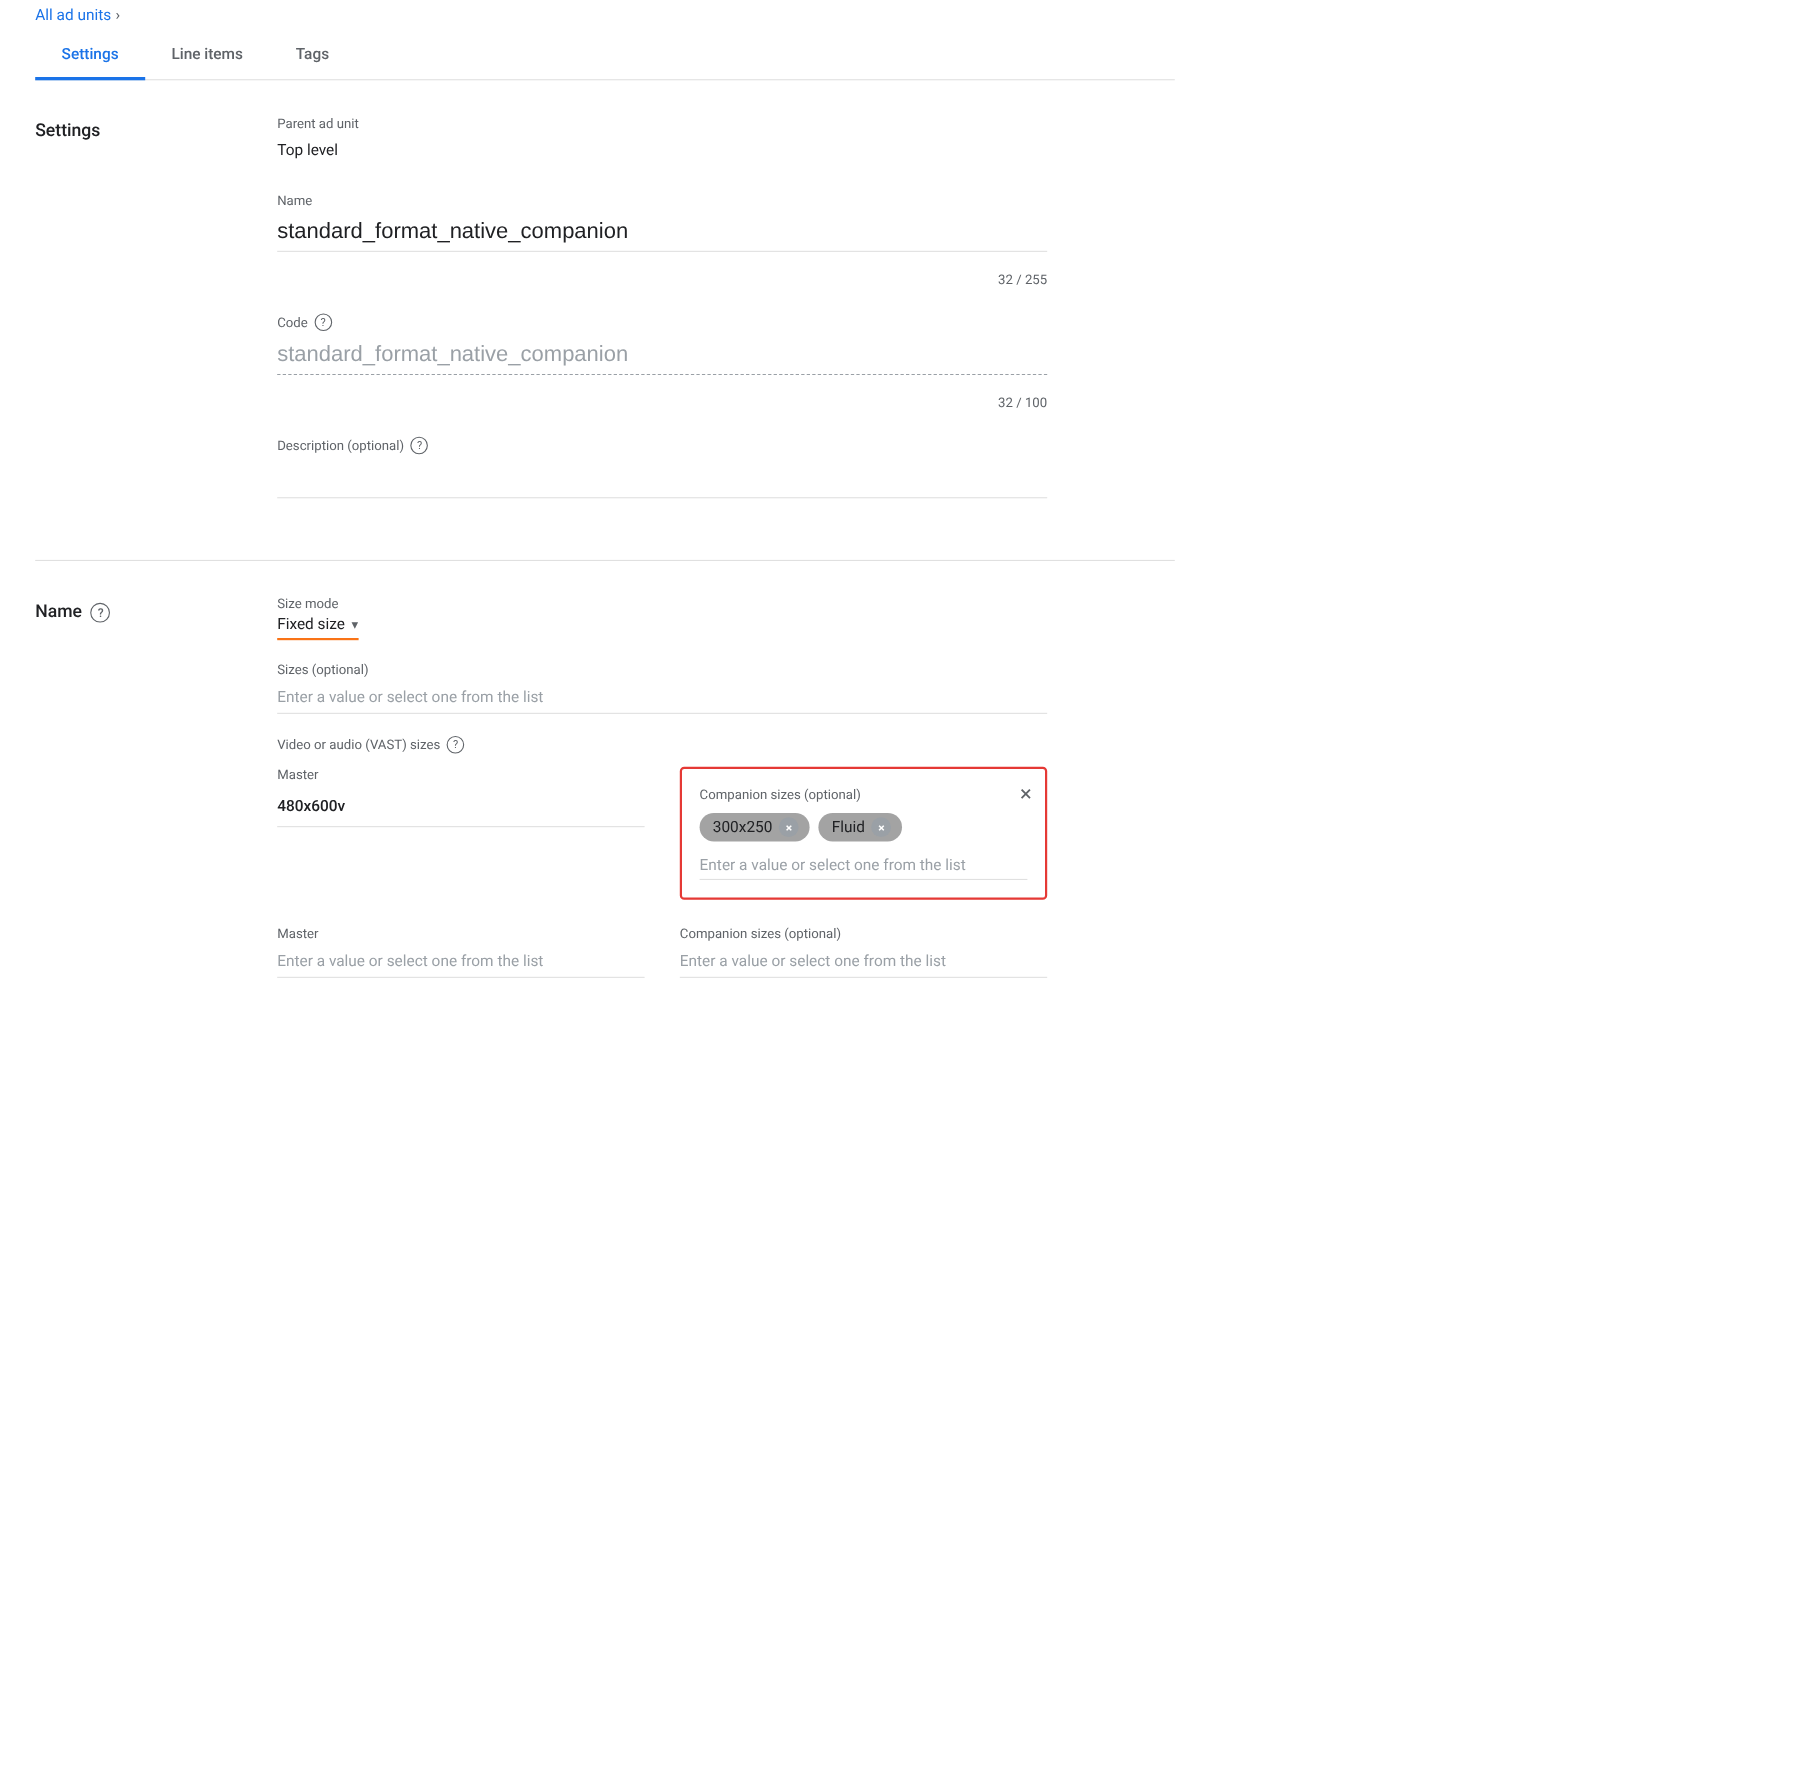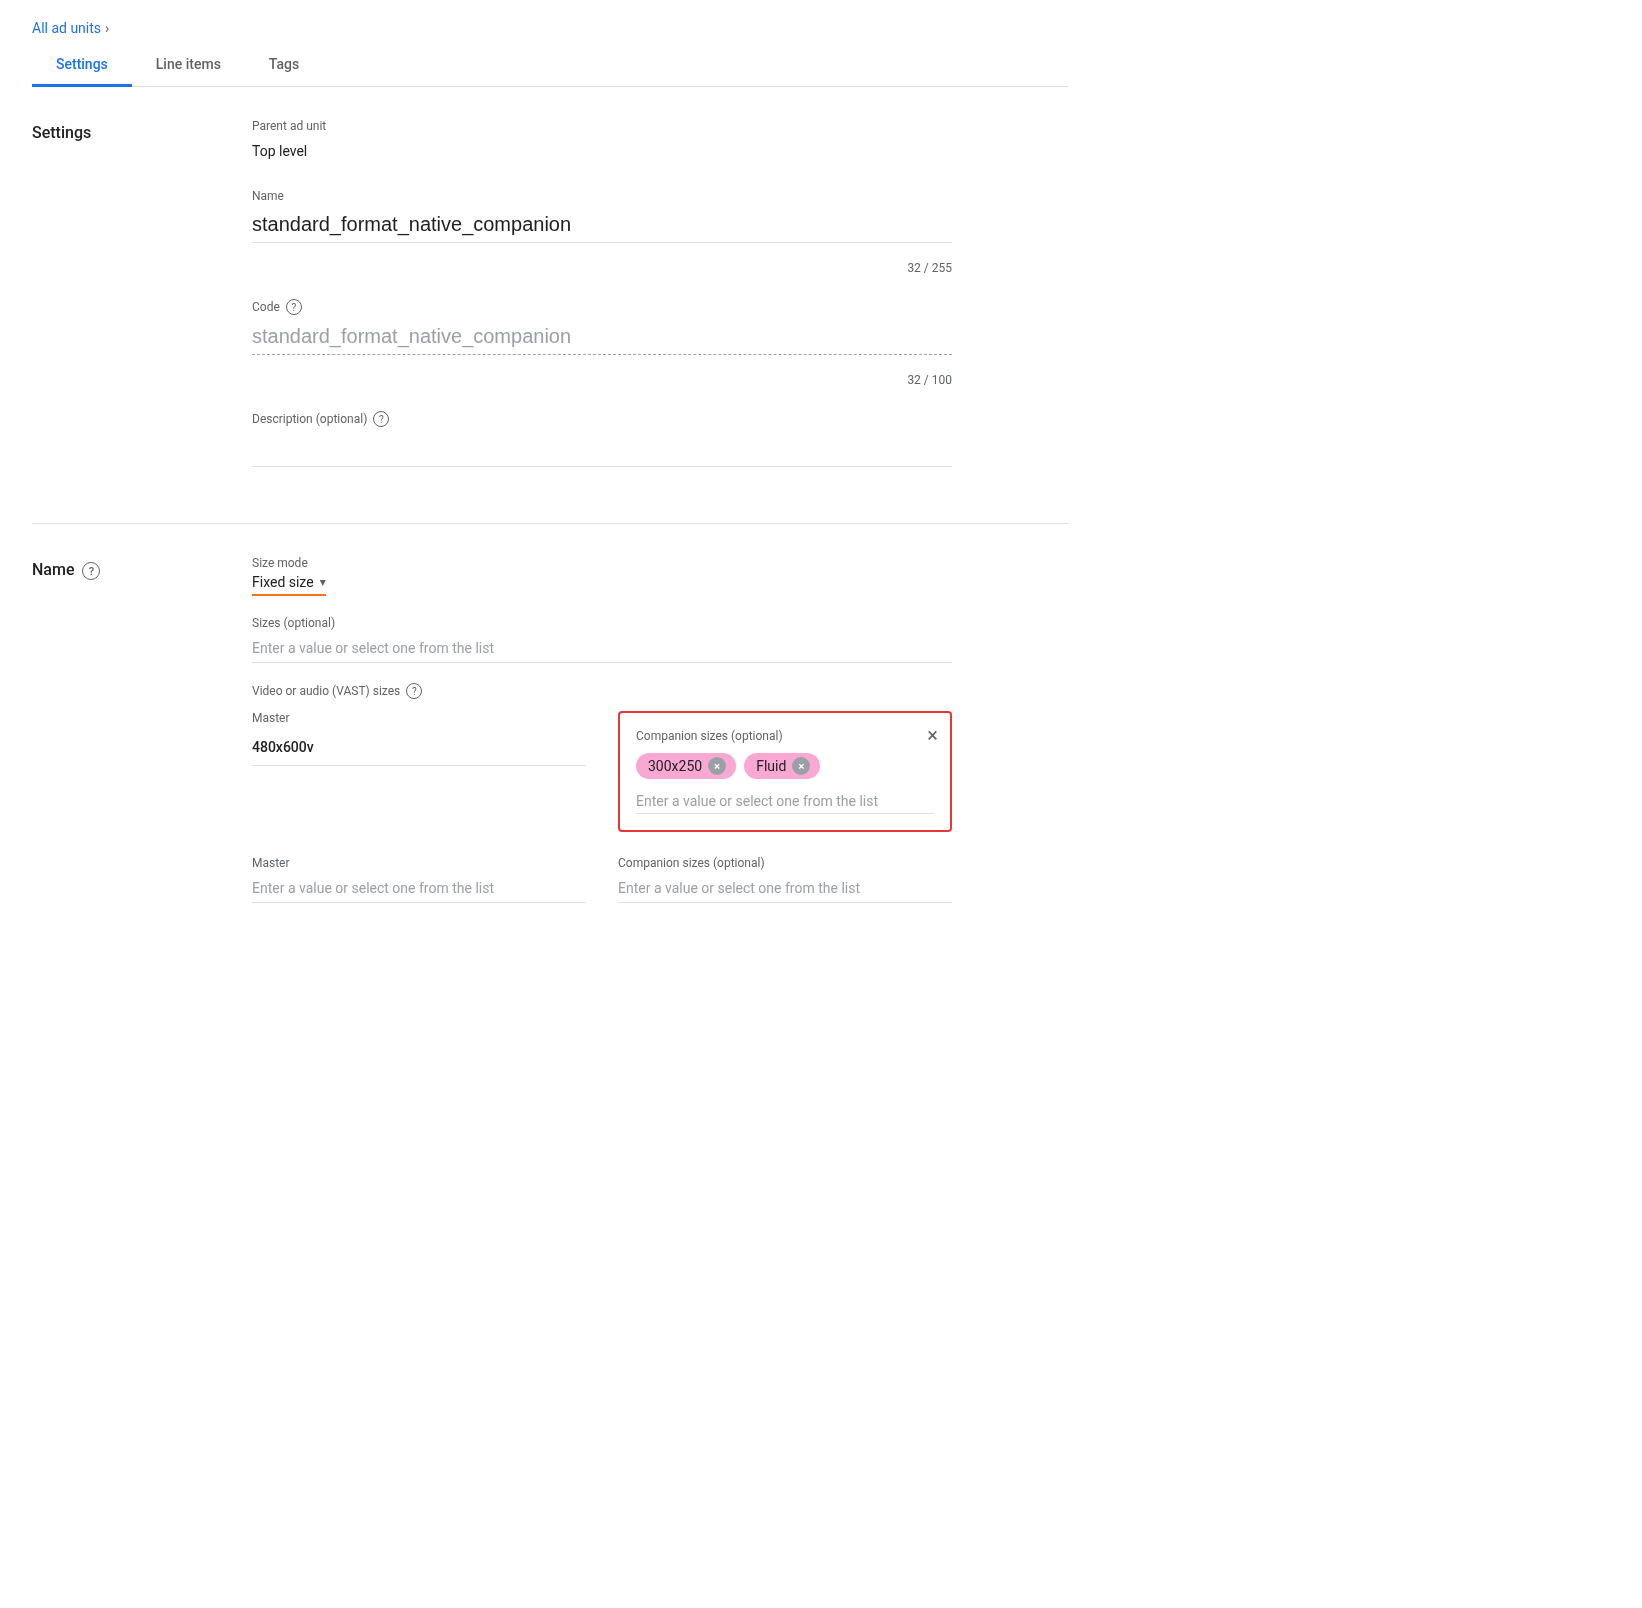--- a/index.html
+++ b/index.html
@@ -4,21 +4,21 @@
   <style>
     * { box-sizing: border-box; margin: 0; padding: 0; }
     body {
       font-family: 'Google Sans', Roboto, Arial, sans-serif;
       background: #fff;
       color: #202124;
       font-size: 14px;
     }
     .page {
       max-width: 1100px;
-      padding: 20px 32px;
+      padding: 6px 32px;
     }
     .breadcrumb {
       color: #1a73e8;
       font-size: 14px;
       display: flex;
       align-items: center;
       gap: 4px;
       margin-bottom: 8px;
       cursor: pointer;
     }
@@ -200,21 +200,21 @@
       display: flex;
       flex-wrap: wrap;
       gap: 8px;
       margin-bottom: 10px;
       align-items: center;
     }
     .companion-tag {
       display: inline-flex;
       align-items: center;
       gap: 6px;
-      background: #f9a8d4;
+      background: #a3a3a3;
       border-radius: 16px;
       padding: 4px 10px 4px 12px;
       font-size: 14px;
       color: #202124;
     }
     .companion-tag .remove-btn {
       width: 18px;
       height: 18px;
       border-radius: 50%;
       background: #9aa0a6;

